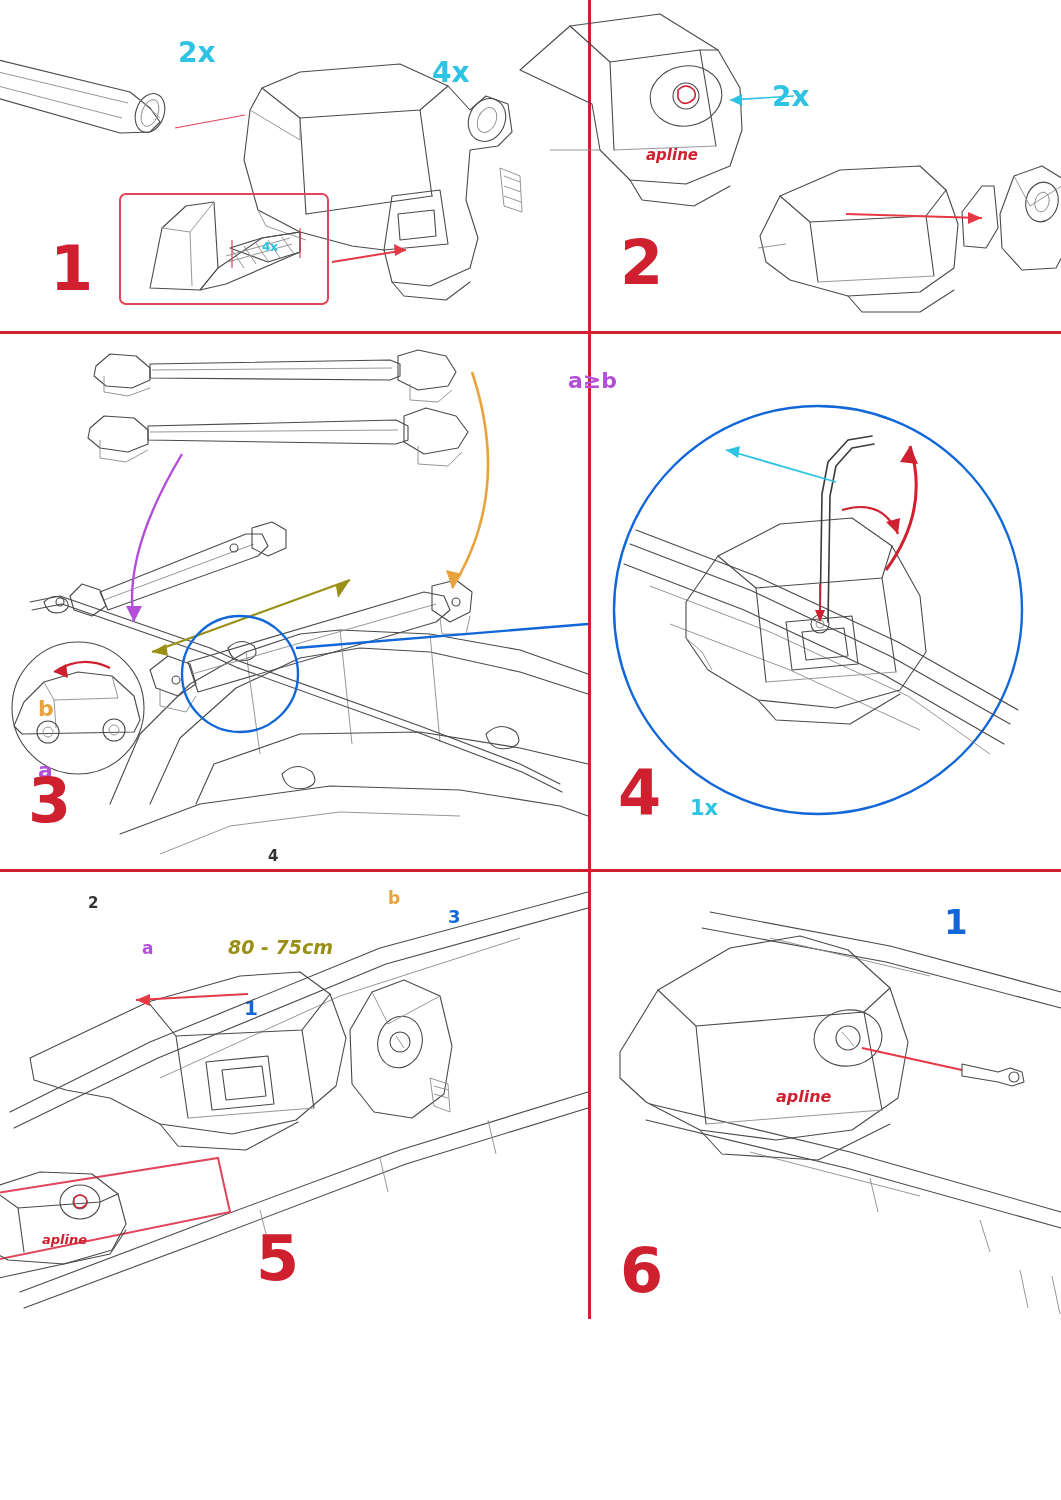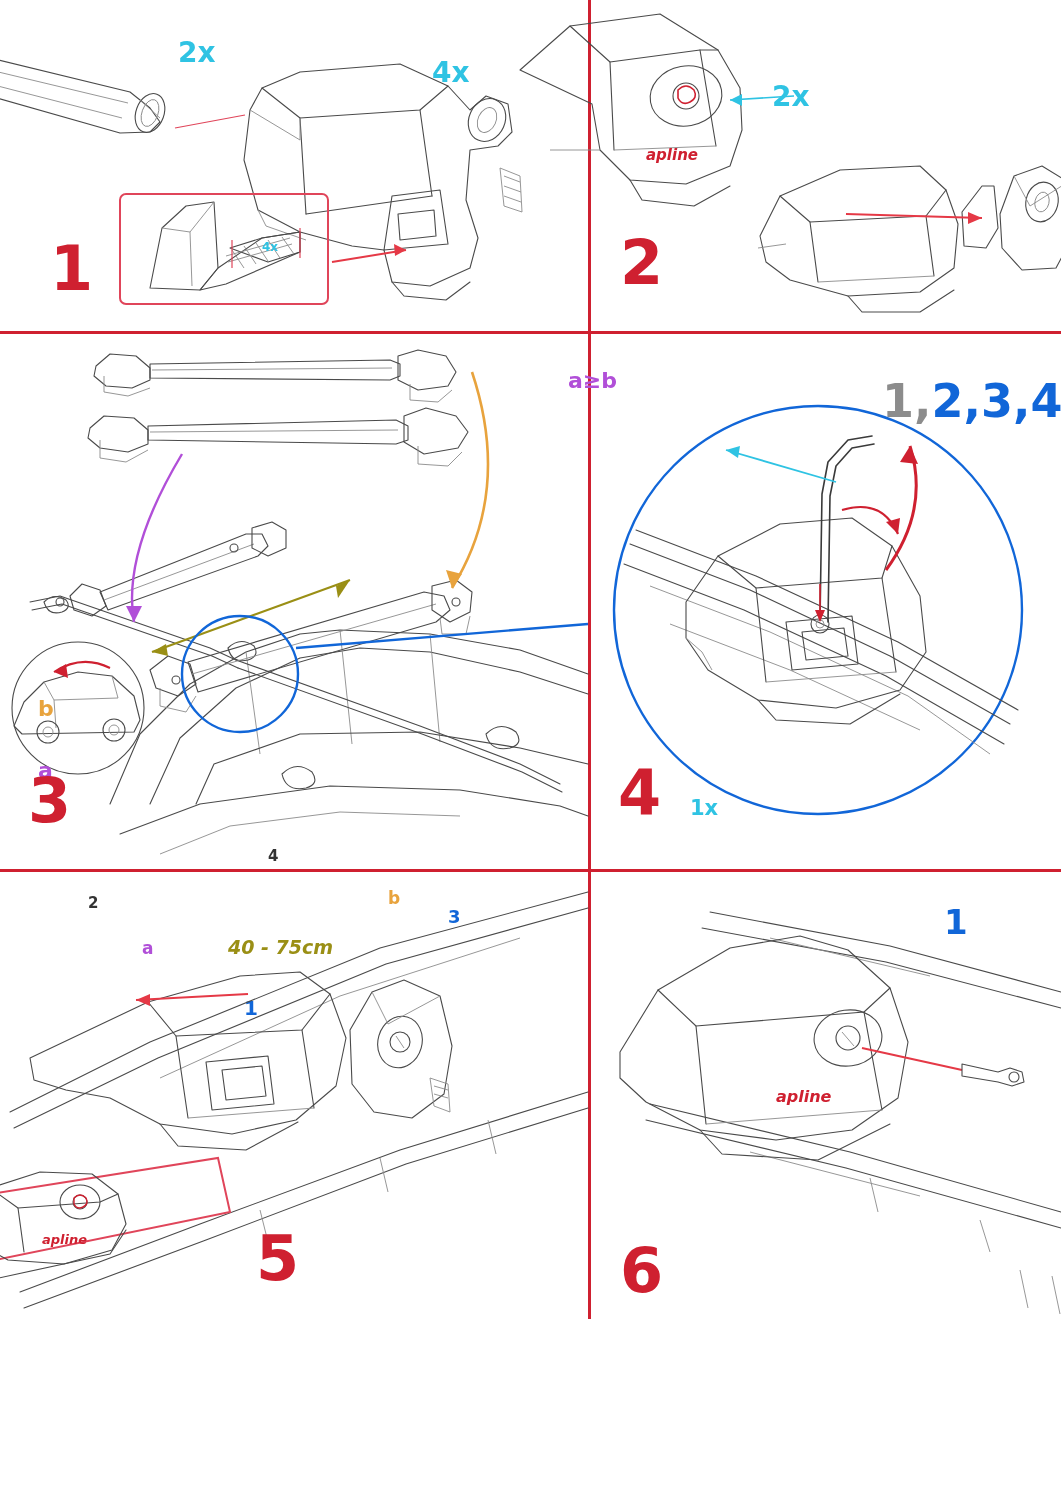--- a/index.html
+++ b/index.html
@@ -288,21 +288,21 @@
       </g>
     </svg>
     <div class="lbl" style="left:38px; top:362px; color:#e8a33d;">b</div>
     <div class="lbl" style="left:38px; top:424px; color:#b14fd8;">a</div>
     <div class="small-lbl" style="left:142px; top:604px; color:#b14fd8; font-size:17px;">a</div>
     <div class="small-lbl" style="left:388px; top:554px; color:#e8a33d; font-size:17px;">b</div>
     <div class="small-lbl" style="left:244px; top:662px; color:#1166d8; font-size:20px;">1</div>
     <div class="small-lbl" style="left:88px; top:560px; color:#333; font-size:15px;">2</div>
     <div class="small-lbl" style="left:448px; top:572px; color:#1166d8; font-size:18px;">3</div>
     <div class="small-lbl" style="left:268px; top:513px; color:#333; font-size:15px;">4</div>
-    <div class="dim-text" style="left:228px; top:602px;">40 - 75cm</div>
+    <div class="dim-text" style="left:228px; top:602px;">80 - 75cm</div>
     <div class="step-num" style="left:28px; top:436px;">3</div>
   </div>
 
   <div class="panel" style="left:590px; top:334px; width:471px; height:403px;">
     <svg width="471" height="535" viewBox="0 0 471 535">
 
       <circle class="blue-circle" cx="228" cy="276" r="204" fill="#fff"></circle>
 
       <g>
         <path class="ln" d="M40 210 L160 256 L300 322 L420 390"></path>
@@ -339,23 +339,20 @@
 
       <path d="M230 250 L230 282" stroke="#cf2030" stroke-width="1.6" fill="none"></path>
       <path d="M230 288 L225 276 L235 276 Z" fill="#cf2030"></path>
 
       <path d="M246 148 L136 116" stroke="#2fc3e3" stroke-width="1.8" fill="none"></path>
       <path d="M136 116 L150 112 L148 124 Z" fill="#2fc3e3"></path>
     </svg>
     <div class="lbl" style="left:-22px; top:34px; color:#b14fd8;">a≥b</div>
     <div class="small-lbl" style="left:100px; top:426px; color:#2fc3e3; font-size:21px;margin-top:36px;">1x</div>
     <div class="small-lbl" style="left:354px; top:568px; color:#1166d8; font-size:34px;">1</div>
-    <div class="seq-1234" style="left:292px; top:40px;">
-      <span style="color:#8c8c8c;">1</span><span style="color:#8c8c8c;">,</span><span style="color:#1166d8;">2,3,4</span>
-    </div>
     <div class="step-num" style="left:28px; top:428px;">4</div>
   </div>
 
   <div class="panel" style="left:0; top:872px; width:588px; height:448px;">
     <svg width="588" height="448" viewBox="0 0 588 448">
 
       <g>
         <path class="ln" d="M588 20 L380 76 L150 170 L10 240"></path>
         <path class="ln" d="M588 36 L386 92 L158 186 L14 256"></path>
         <path class="ln-lt" d="M520 66 L340 124 L160 206"></path>

